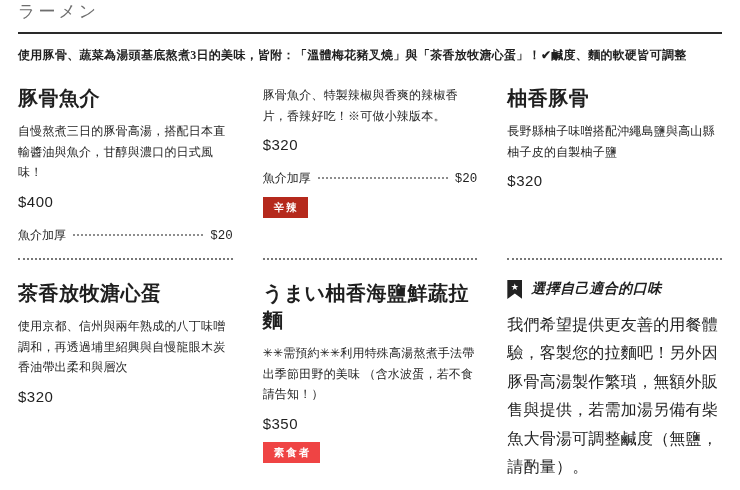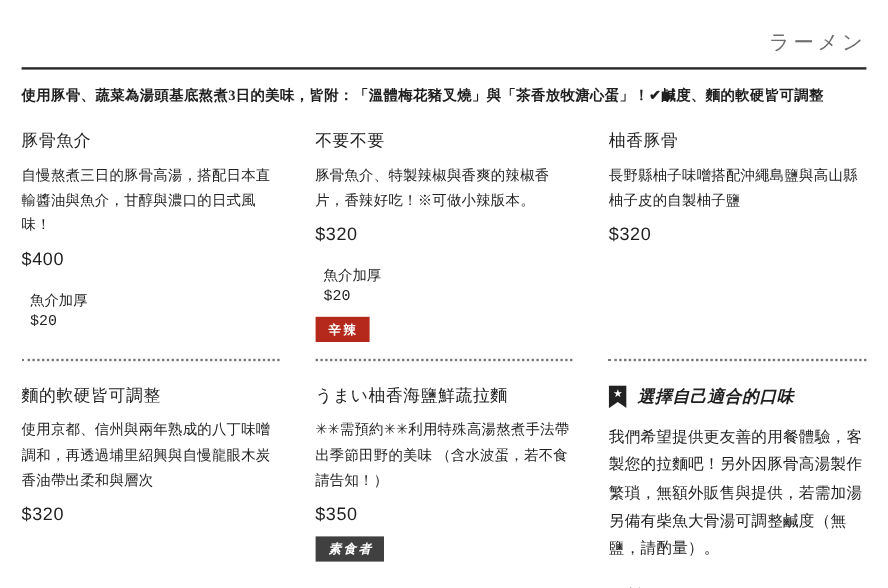--- a/index.html
+++ b/index.html
@@ -2,62 +2,62 @@
 <html><head>
 <meta charset="utf-8">
 <style>
   html,body{margin:0;padding:0;}
   body{
     width:740px;height:490px;overflow:hidden;background:#ffffff;
     color:#1f1f1f;font-family:"Liberation Serif","DejaVu Serif",serif;
     -webkit-font-smoothing:antialiased;
   }
   .page{padding:0 18px;}
-  .header{text-align:right;padding-top:24px;}
+  .header{text-align:left;padding-top:0;}
   .page-title{
     margin:0;font-family:"Liberation Sans","DejaVu Sans",sans-serif;
     font-size:17px;font-weight:400;color:#6e6e6e;letter-spacing:3px;
   }
   .top-rule{border:none;border-top:2px solid #2a2a2a;margin:9px 0 0 0;}
   .intro{font-size:12px;font-weight:600;margin:13px 0 0 0;letter-spacing:.3px;}
   .menu-grid{
     display:grid;grid-template-columns:1fr 1fr 1fr;column-gap:30px;
     margin-top:21px;
   }
   .cell{min-width:0;}
   .cell.row1{padding-bottom:14px;min-height:143px;box-sizing:border-box;}
   .cell.row2{border-top:2px dotted #777;padding-top:20px;}
-  .item-title{font-size:14px;font-weight:400;margin:0 0 9px 0;letter-spacing:.5px;}
+  .item-title{font-size:20px;font-weight:700;margin:0 0 9px 0;letter-spacing:.5px;}
   .item-desc{font-size:12px;line-height:1.72;margin:0 0 10px 0;letter-spacing:.2px;}
   .item-price{
     font-family:"Liberation Sans","DejaVu Sans",sans-serif;
     font-size:15px;font-weight:500;letter-spacing:.5px;margin:2px 0 0 0;
   }
-  .addon-row{display:flex;align-items:baseline;font-size:12px;margin-top:17px;flex-direction:column;}
+  .addon-row{display:flex;align-items:baseline;font-size:12px;margin-top:17px;}
   .addon-label{white-space:nowrap;}
   .leader-dots{flex:1;border-bottom:2px dotted #8d8d8d;margin:0 7px;transform:translateY(-3px);}
   .addon-price{
     font-family:Liberation Mono, monospace;
     font-size:12.5px;white-space:nowrap;
   }
   .badge{
     display:inline-block;color:#ffffff;font-family:"Liberation Sans","DejaVu Sans",sans-serif;
     font-size:10.5px;font-weight:700;letter-spacing:2px;padding:4px 9px 3px 11px;margin-top:10px;
   }
   .badge-spicy{background:#b5291c;}
-  .badge-veg{background:#404040;font-style:italic;}
+  .badge-veg{background:#ef4444;}
   .info-title-row{display:flex;align-items:center;gap:9px;margin:0 0 12px 0;}
   .bookmark-icon{
     width:15px;height:19px;background:#222222;flex:0 0 auto;
     clip-path:polygon(0 0,100% 0,100% 100%,50% 72%,0 100%);
     display:flex;justify-content:center;
   }
   .bookmark-icon .star{color:#fff;font-size:9px;line-height:14px;}
   .info-title{font-size:14px;font-weight:700;letter-spacing:.5px;font-style:italic;}
-  .info-body{font-size:13px;line-height:1.78;margin:0;letter-spacing:.2px;}
+  .info-body{font-size:16px;line-height:1.78;margin:0;letter-spacing:.2px;}
   .salt-label{font-size:12px;font-weight:600;margin:20px 0 0 0;}
   .salt-options{font-size:12px;margin:16px 0 0 0;letter-spacing:.2px;}
 </style>
 </head>
 <body>
 
 <div class="page">
 
   <div class="header">
     <h1 class="page-title">ラーメン</h1>
@@ -73,39 +73,38 @@
       <p class="item-desc">自慢熬煮三日的豚骨高湯，搭配日本直輸醬油與魚介，甘醇與濃口的日式風味！</p>
       <p class="item-price">$400</p>
       <div class="addon-row">
         <span class="addon-label">魚介加厚</span>
         <span class="leader-dots"></span>
         <span class="addon-price">$20</span>
       </div>
     </div>
 
     <div class="cell row1">
-      <h3 class="item-title">不要不要</h3>
       <p class="item-desc">豚骨魚介、特製辣椒與香爽的辣椒香片，香辣好吃！※可做小辣版本。</p>
       <p class="item-price">$320</p>
       <div class="addon-row">
         <span class="addon-label">魚介加厚</span>
         <span class="leader-dots"></span>
         <span class="addon-price">$20</span>
       </div>
       <span class="badge badge-spicy">辛辣</span>
     </div>
 
     <div class="cell row1">
       <h3 class="item-title">柚香豚骨</h3>
       <p class="item-desc">長野縣柚子味噌搭配沖繩島鹽與高山縣柚子皮的自製柚子鹽</p>
       <p class="item-price">$320</p>
     </div>
 
     <div class="cell row2">
-      <h3 class="item-title">麵的軟硬皆可調整</h3>
+      <h3 class="item-title">茶香放牧溏心蛋</h3>
       <p class="item-desc">使用京都、信州與兩年熟成的八丁味噌調和，再透過埔里紹興與自慢龍眼木炭香油帶出柔和與層次</p>
       <p class="item-price">$320</p>
     </div>
 
     <div class="cell row2">
       <h3 class="item-title">うまい柚香海鹽鮮蔬拉麵</h3>
       <p class="item-desc">✳✳需預約✳✳利用特殊高湯熬煮手法帶出季節田野的美味 （含水波蛋，若不食請告知！）</p>
       <p class="item-price">$350</p>
       <span class="badge badge-veg">素食者</span>
     </div>

